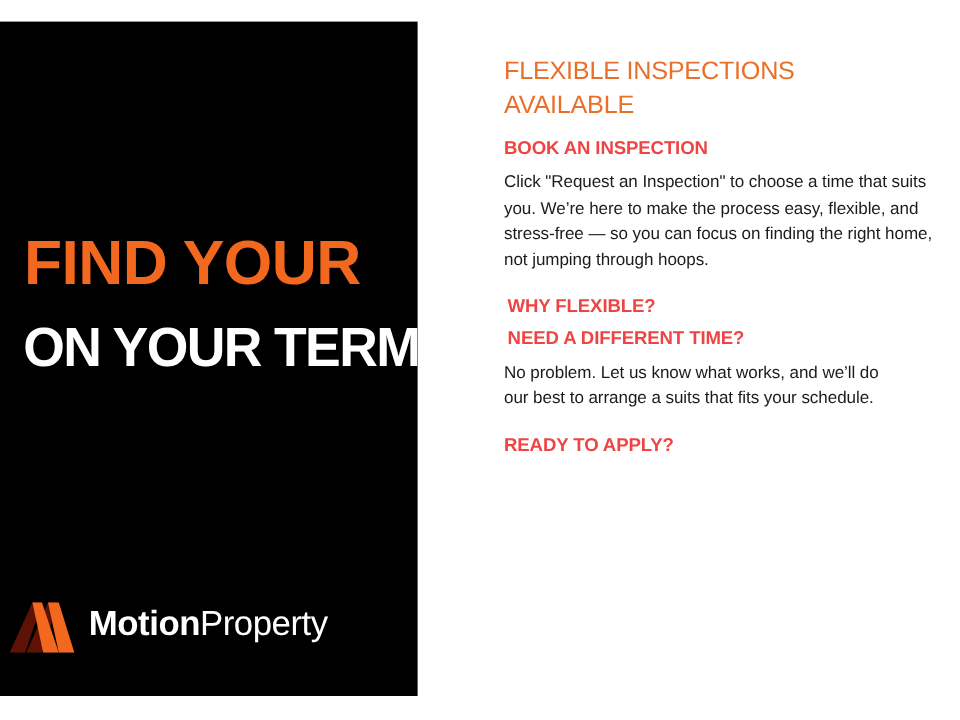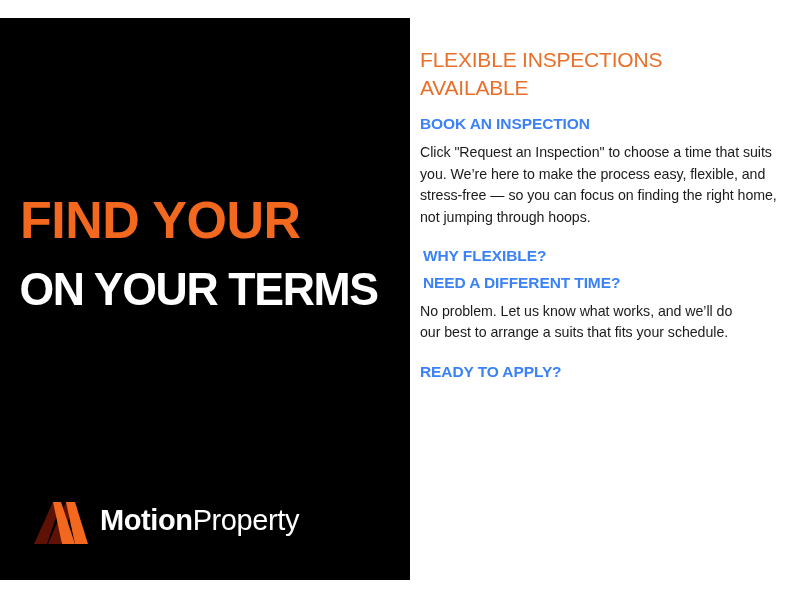--- a/index.html
+++ b/index.html
@@ -20,21 +20,21 @@
     width: 800px;
     height: 600px;
     background: #ffffff;
   }
 
   
   .hero-panel {
     position: absolute;
     left: 0;
     top: 18px;
-    width: 410px;
+    width: 348px;
     height: 562px;
     background: #000000;
     overflow: hidden;
     text-decoration: underline;
   }
 
   .hero-headline {
     position: absolute;
     left: 0;
     top: 176px;
@@ -69,21 +69,21 @@
     color: #FFFFFF;
     font-size: 46px;
     letter-spacing: -1.4px;
     transform: scaleX(0.97);
     transform-origin: left center;
   }
 
   
   .logo {
     position: absolute;
-    left: 34px;
+    left: 8px;
     bottom: 36px;
     display: flex;
     align-items: center;
     gap: 12px;
   }
 
   .logo-mark {
     width: 54px;
     height: 48px;
     display: block;
@@ -124,21 +124,21 @@
     letter-spacing: -0.2px;
     margin: 0 0 14px 2px;
     max-width: 300px;
   }
 
   .section {
     margin-bottom: 0;
   }
 
   .section-heading {
-    color: #3b82f6;
+    color: #ef4444;
     font-family: "Liberation Sans", sans-serif;
     font-weight: bold;
     font-size: 15.5px;
     line-height: 1.2;
     letter-spacing: -0.1px;
     margin: 0 0 8px 2px;
   }
 
   .section-heading.indented {
     margin-left: 5px;

